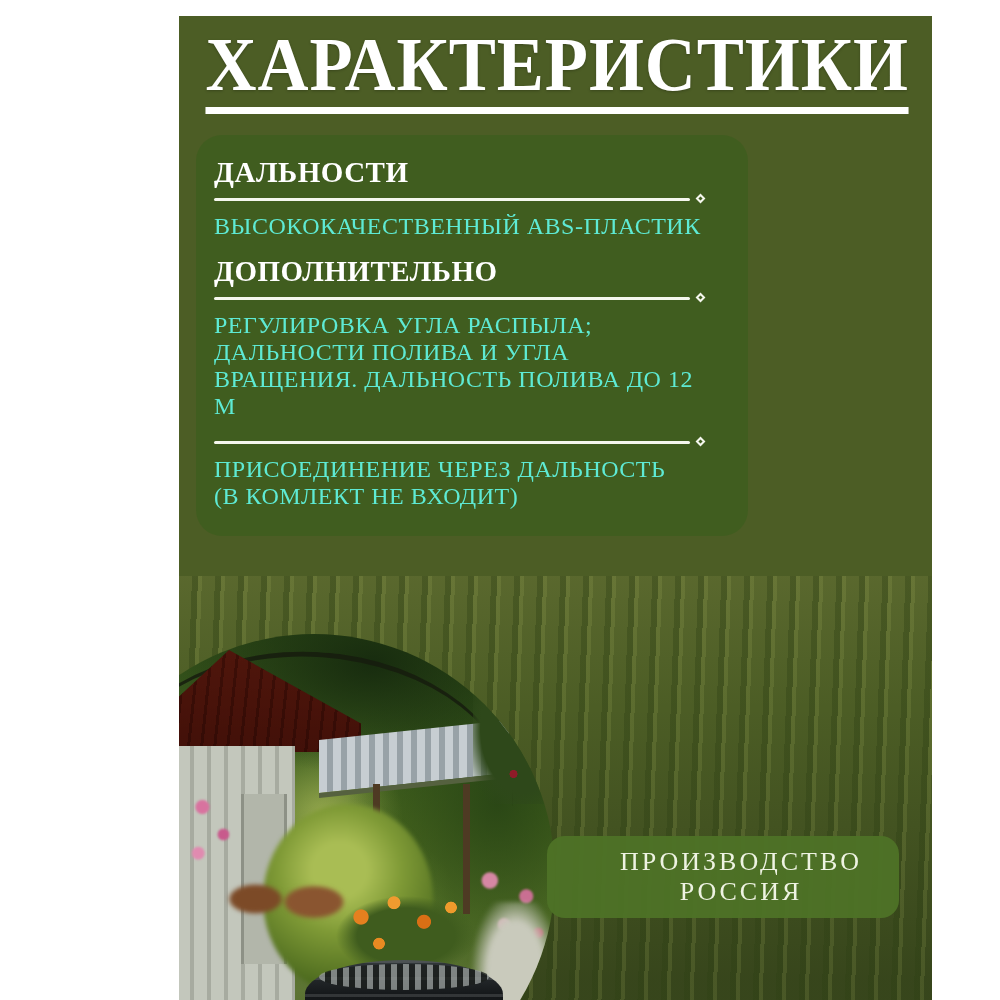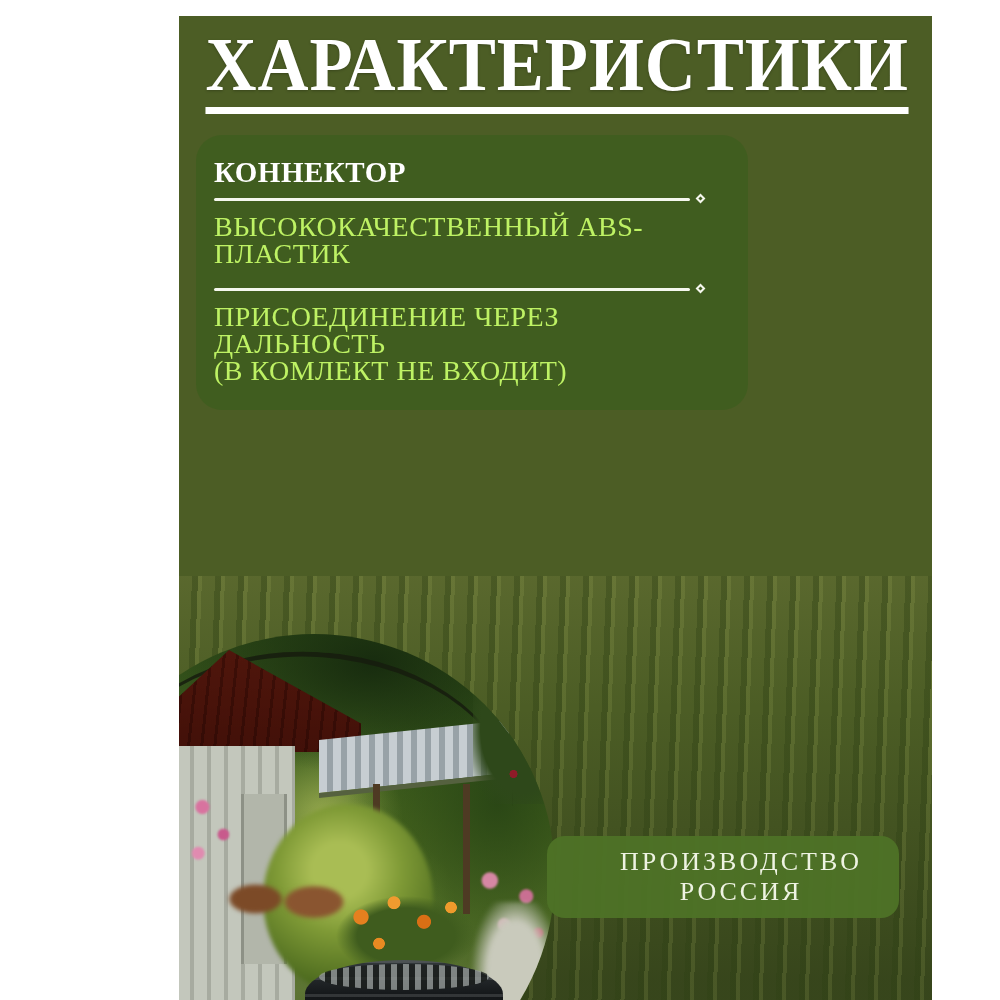--- a/index.html
+++ b/index.html
@@ -75,22 +75,22 @@
   .rule { position:relative; height:13px; margin-top:5px; margin-right:20px; }
   .rule .line {
     position:absolute; left:0; right:14px; top:5px; height:3px; background:#f5f7ee; border-radius:2px;
   }
   .rule .diamond {
     position:absolute; right:0; top:2px; width:7px; height:7px;
     border:2px solid #f5f7ee; background:rgba(64,94,31,1);
     transform:rotate(45deg);
   }
   .sec-b {
-    margin-top:7px; font-size:28px; line-height:27px; font-weight:400;
-    letter-spacing:0.5px; color:#bef264; white-space:pre-line;
+    margin-top:7px; font-size:24px; line-height:27px; font-weight:400;
+    letter-spacing:0.5px; color:#5eead4; white-space:pre-line;
   }
 
   
   .inset {
     position:absolute; left:-106px; top:618px; width:482px; height:482px;
     border-radius:50%; overflow:hidden; z-index:3;
     background-color:#41601f;
     background-image:
       radial-gradient(ellipse 260px 150px at 62% 6%, rgba(22,42,14,0.95), rgba(22,42,14,0) 75%),
       radial-gradient(ellipse 200px 260px at 88% 35%, rgba(38,66,20,0.85), rgba(38,66,20,0) 75%),
@@ -205,28 +205,39 @@
 
 <div id="canvas">
   <div class="photo">
 
     <div class="title-wrap">
       <h1 class="title">ХАРАКТЕРИСТИКИ</h1>
     </div>
 
     <div class="panel">
       <div class="sec">
-        <div class="sec-h">КОННЕКТОР</div>
+        <div class="sec-h">ДАЛЬНОСТИ</div>
         <div class="rule">
           <span class="line"></span>
           <span class="diamond"></span>
         </div>
         <div class="sec-b">ВЫСОКОКАЧЕСТВЕННЫЙ ABS-ПЛАСТИК</div>
       </div>
 
+      <div class="sec">
+        <div class="sec-h">ДОПОЛНИТЕЛЬНО</div>
+        <div class="rule">
+          <span class="line"></span>
+          <span class="diamond"></span>
+        </div>
+        <div class="sec-b">РЕГУЛИРОВКА УГЛА РАСПЫЛА;
+ДАЛЬНОСТИ ПОЛИВА И УГЛА
+ВРАЩЕНИЯ. ДАЛЬНОСТЬ ПОЛИВА ДО 12
+М</div>
+      </div>
 
       <div class="sec">
         <div class="rule">
           <span class="line"></span>
           <span class="diamond"></span>
         </div>
         <div class="sec-b">ПРИСОЕДИНЕНИЕ ЧЕРЕЗ ДАЛЬНОСТЬ
 (В КОМЛЕКТ НЕ ВХОДИТ)</div>
       </div>
     </div>

